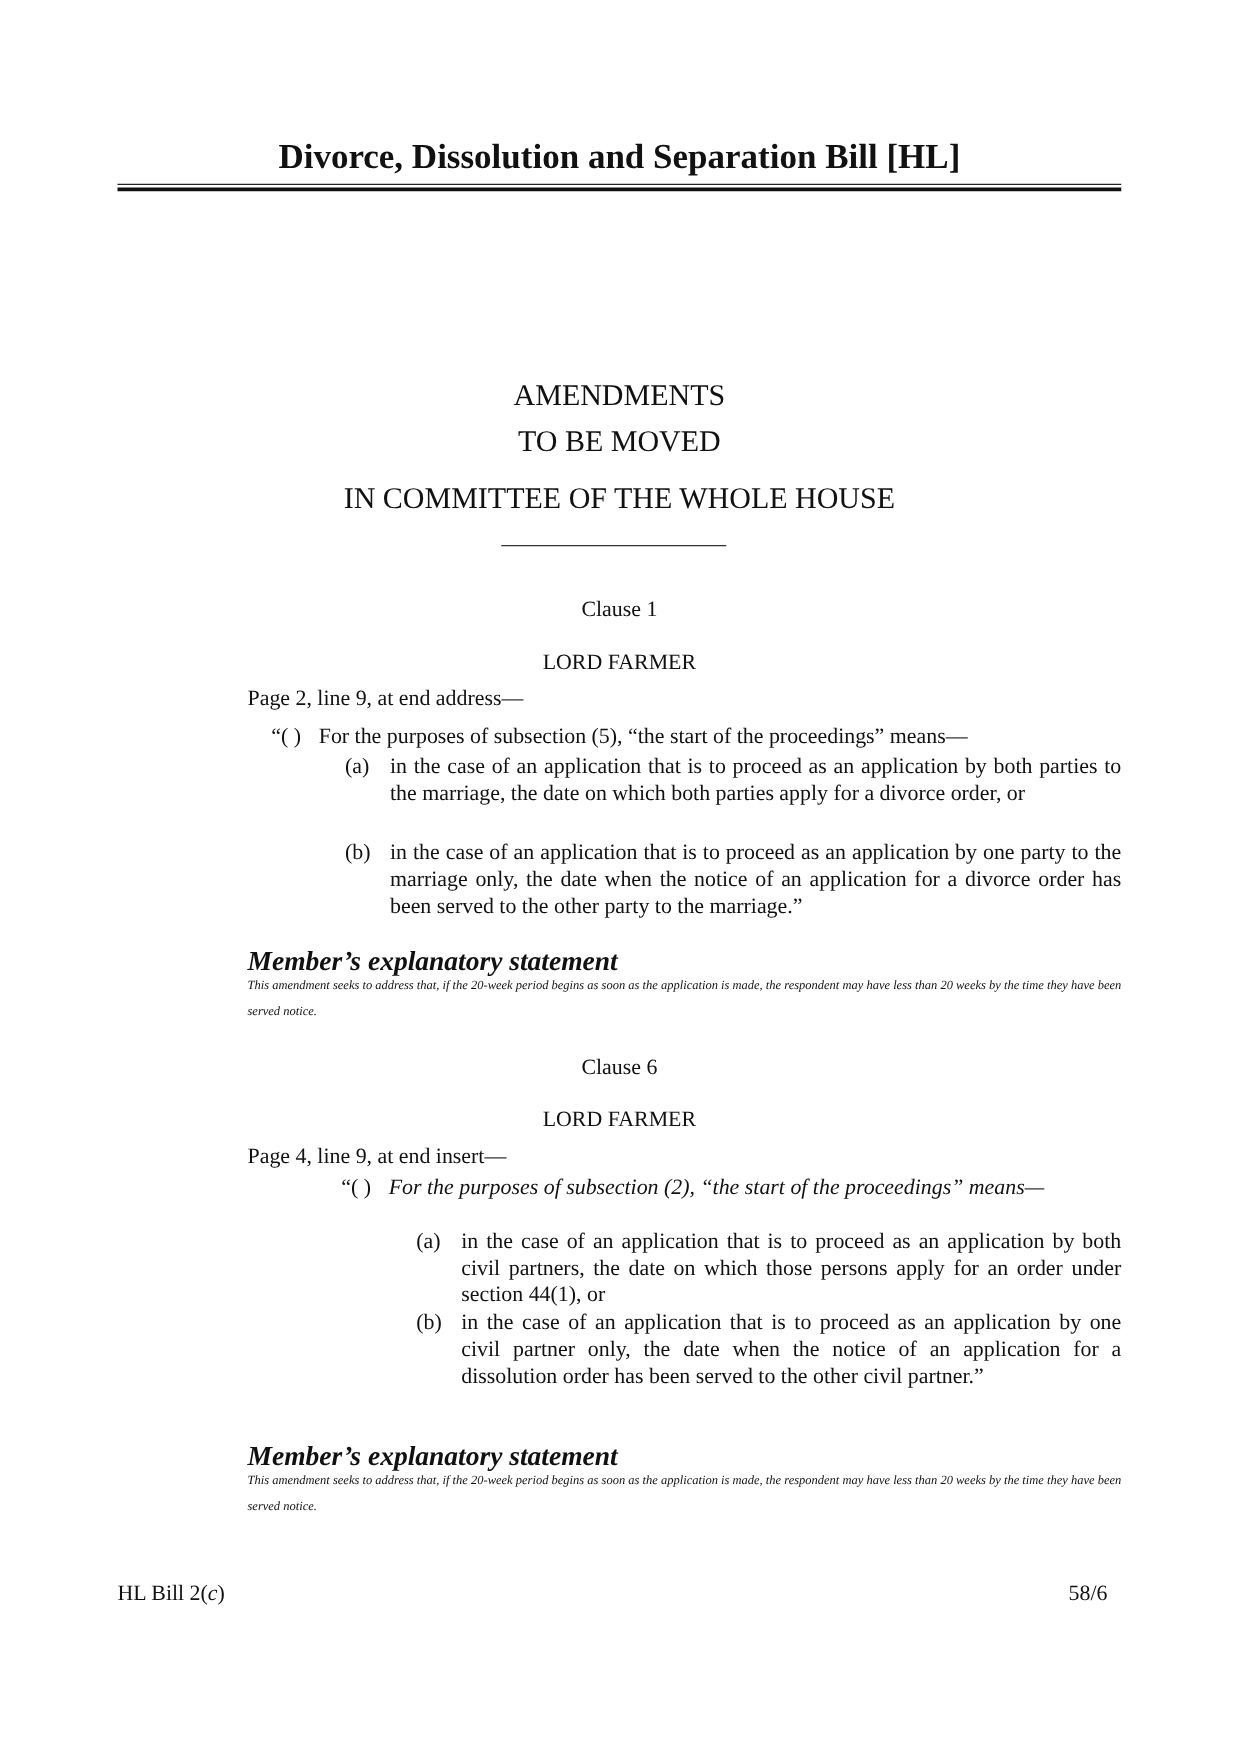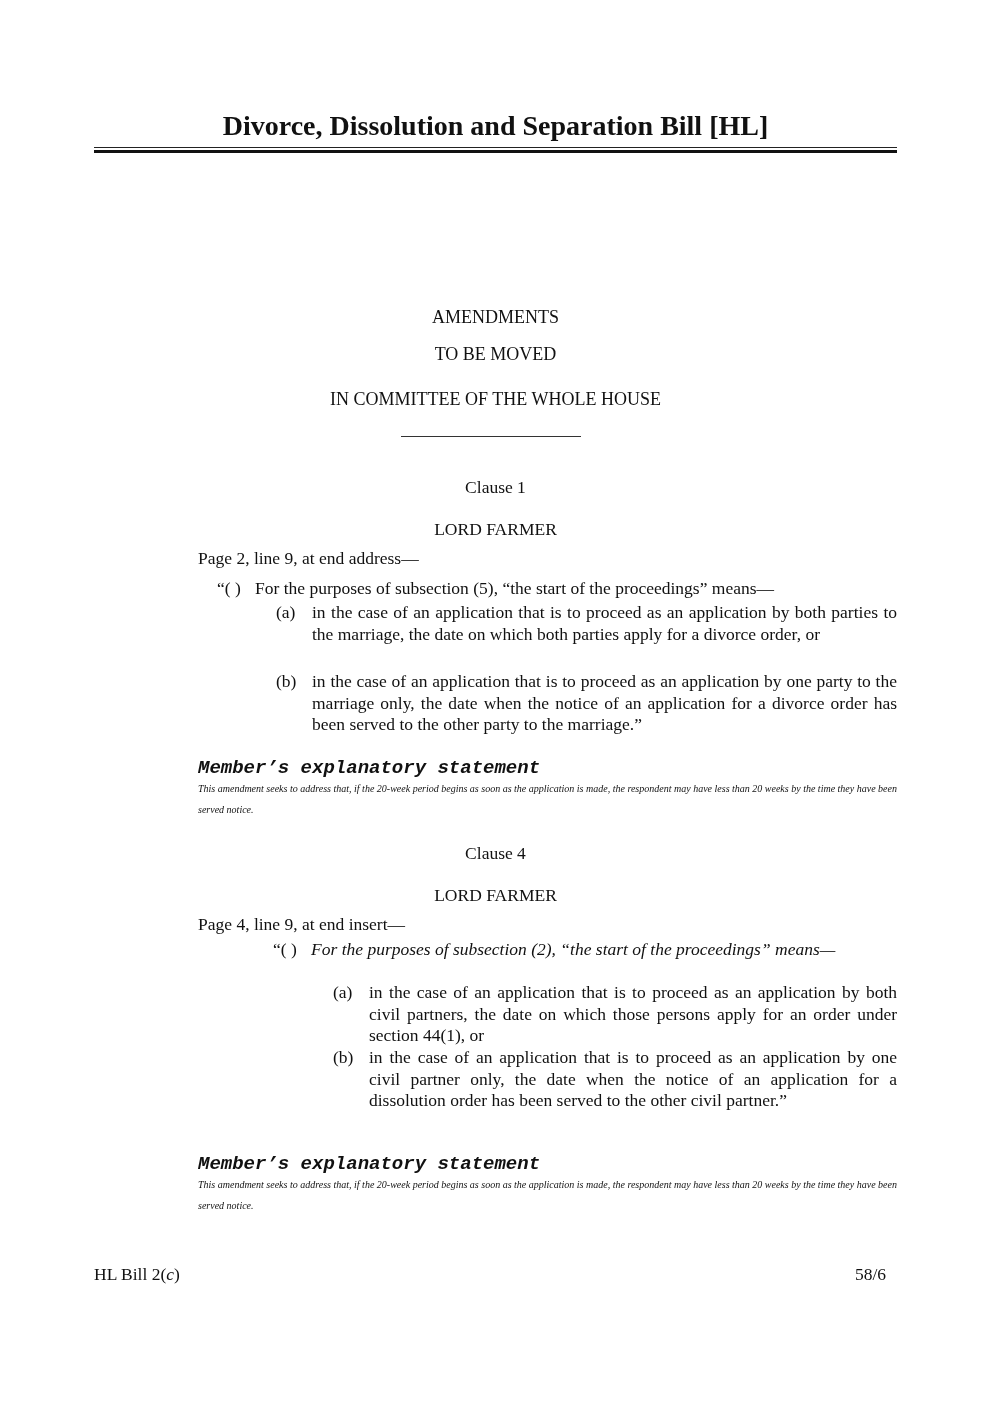--- a/index.html
+++ b/index.html
@@ -3,30 +3,30 @@
 <meta charset="utf-8">
 <style>
   html, body { margin: 0; padding: 0; background: #ffffff; }
   body { width: 991px; height: 1401px; position: relative; overflow: hidden;
          font-family: "Liberation Serif", "DejaVu Serif", serif; color: #111; }
   .abs { position: absolute; }
   .title { left: 94px; width: 803px; top: 106px; text-align: center;
            font-size: 28px; font-weight: bold; line-height: 40px; white-space: nowrap; }
   .rule-thin { left: 94px; width: 803px; top: 147px; height: 0; border-top: 1px solid #222; }
   .rule-thick { left: 94px; width: 803px; top: 150px; height: 0; border-top: 3px solid #111; }
-  .center { left: 94px; width: 803px; text-align: center; font-size: 18px; line-height: 22px; }
+  .center { left: 94px; width: 803px; text-align: center; font-size: 24px; line-height: 22px; }
   .short-rule { left: 401px; width: 180px; top: 436px; border-top: 1px solid #333; }
   .bold { font-weight: normal; }
   .body-text { font-size: 17.5px; line-height: 21.5px; }
   .just { text-align: justify; text-align-last: left; font-style: italic; }
   .para { position: absolute; display: flex; }
   .marker { flex: 0 0 auto; }
   .ptext { flex: 1 1 auto; text-align: justify; }
   .ital { font-size: 10px; line-height: 20.5px; }
-  .ital-bold { font-style: italic; font-weight: bold; font-size: 19px; line-height: 21px; font-family: Liberation Mono, monospace; }
+  .ital-bold { font-style: italic; font-weight: bold; font-size: 22px; line-height: 21px; }
 </style>
 </head>
 <body>
 
 <div class="abs title">Divorce, Dissolution and Separation Bill [HL]</div>
 <div class="abs rule-thin"></div>
 <div class="abs rule-thick"></div>
 
 <div class="abs center" style="top:306px;">AMENDMENTS</div>
 <div class="abs center" style="top:343px;">TO BE MOVED</div>
@@ -46,21 +46,21 @@
   <span class="ptext">in the case of an application that is to proceed as an application by both parties to the marriage, the date on which both parties apply for a divorce order, or</span>
 </div>
 <div class="para body-text" style="left:276px; top:671px; width:621px;">
   <span class="marker" style="width:36px;">(b)</span>
   <span class="ptext">in the case of an application that is to proceed as an application by one party to the marriage only, the date when the notice of an application for a divorce order has been served to the other party to the marriage.”</span>
 </div>
 
 <div class="abs ital-bold" style="left:198px; top:758px;">Member’s explanatory statement</div>
 <div class="abs ital just" style="left:198px; top:779px; width:699px;">This amendment seeks to address that, if the 20-week period begins as soon as the application is made, the respondent may have less than 20 weeks by the time they have been served notice.</div>
 
-<div class="abs center bold" style="top:842px; font-size:17.5px;">Clause 4</div>
+<div class="abs center bold" style="top:842px; font-size:17.5px;">Clause 6</div>
 <div class="abs center" style="top:884px; font-size:17.5px;">LORD FARMER</div>
 <div class="abs body-text" style="left:198px; top:914px;">Page 4, line 9, at end insert—</div>
 
 <div class="para body-text" style="left:273px; top:939px; width:624px;">
   <span class="marker" style="width:38px;">“( )</span>
   <span class="ptext just">For the purposes of subsection (2), “the start of the proceedings” means—</span>
 </div>
 <div class="para body-text" style="left:333px; top:982px; width:564px;">
   <span class="marker" style="width:36px;">(a)</span>
   <span class="ptext">in the case of an application that is to proceed as an application by both civil partners, the date on which those persons apply for an order under section 44(1), or</span>

